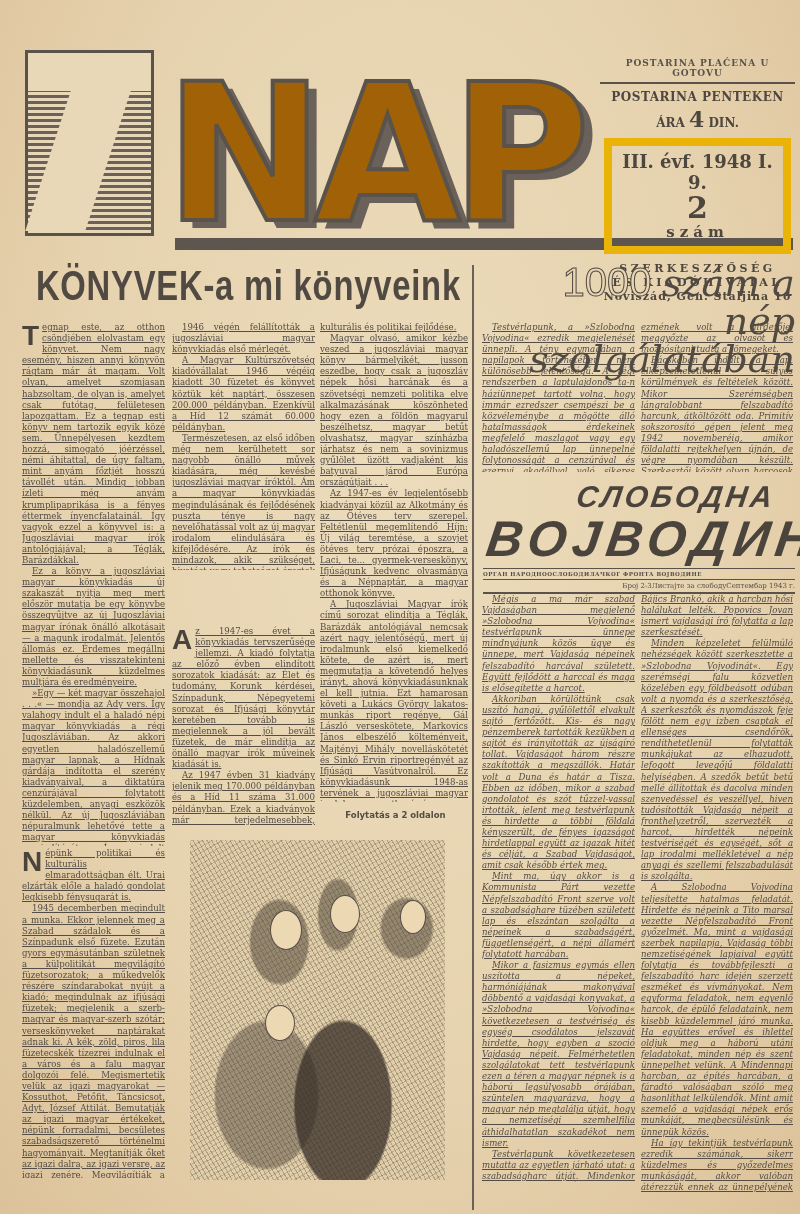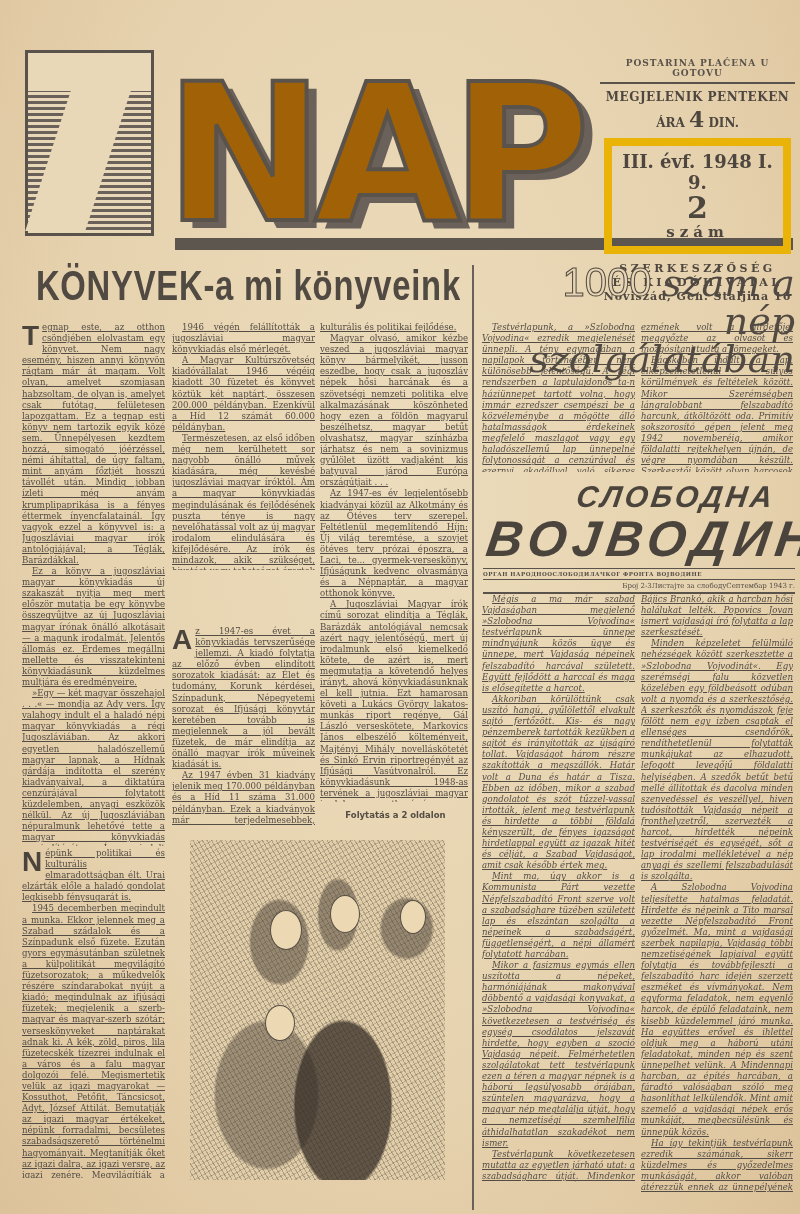--- a/index.html
+++ b/index.html
@@ -78,21 +78,21 @@
   <div class="abs logo-seven">
     <div class="logo-seven-top"></div>
     <div class="logo-seven-inner"></div>
   </div>
   <div class="abs logo-nap">NAP</div>
 </div>
 <div class="abs masthead-bar"></div>
 
 <div class="abs right-panel">
   <div class="postarina">POSTARINA PLAĆENA U GOTOVU</div>
-  <div class="megjelenik">MEGJELENIK PENTEKEN</div>
+  <div class="megjelenik">POSTARINA PENTEKEN</div>
   <div class="ara">
     <span>ÁRA</span>
     <span class="big">4</span>
     <span>DIN.</span>
   </div>
   <div class="issue-box">
     <div class="issue-line">III. évf. 1948 I. 9.</div>
     <div class="issue-num">2</div>
     <div class="issue-szam">szám</div>
   </div>

